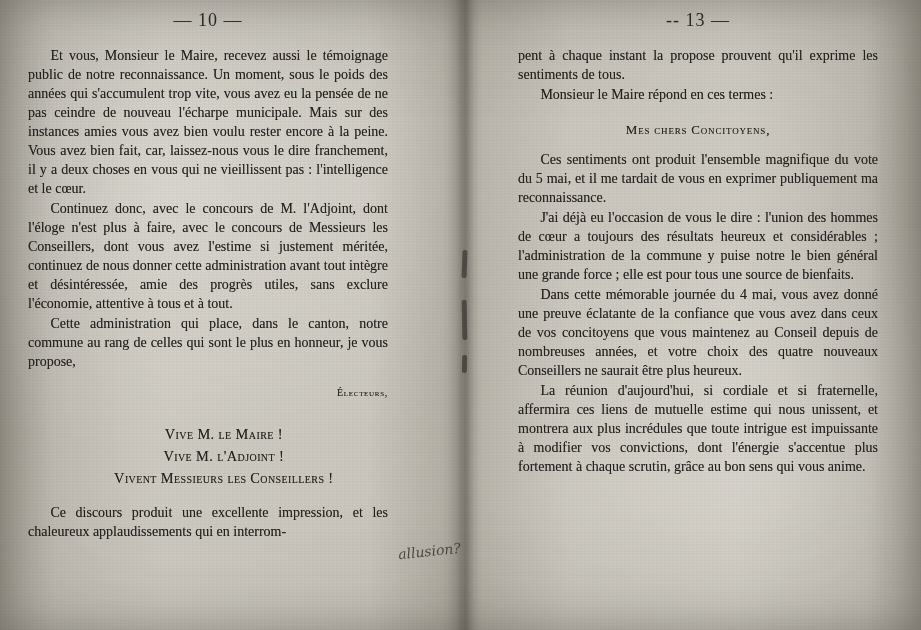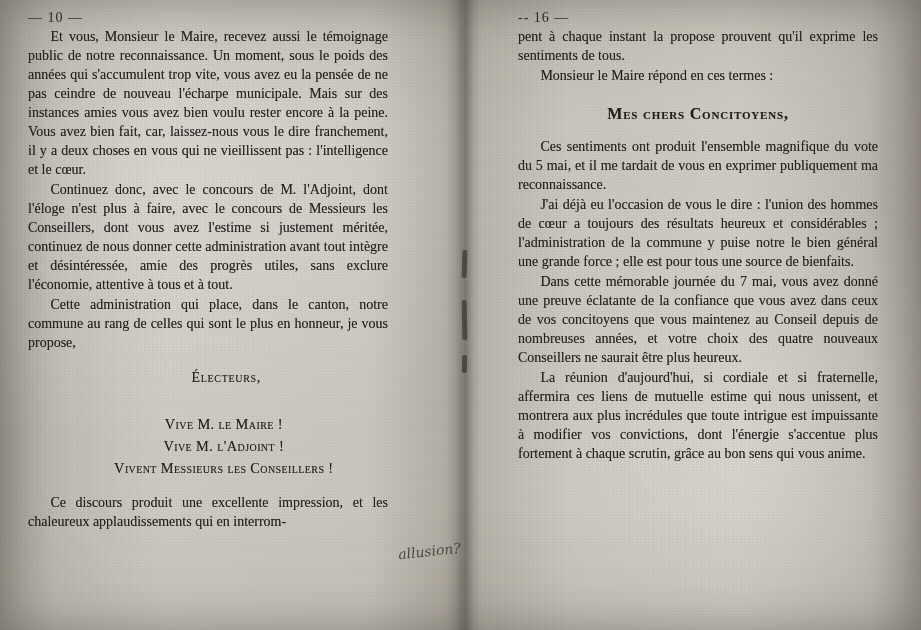--- a/index.html
+++ b/index.html
@@ -53,56 +53,55 @@
   .col {
     position: absolute;
     top: 0;
     width: 360px;
     height: 630px;
   }
   .col-left  { left: 28px; }
   .col-right { left: 518px; }
 
   .folio {
-    text-align: left;
-    font-size: 14px;
+    text-align: center;
+    font-size: 18px;
     letter-spacing: 1px;
     margin-top: 10px;
-    margin-bottom: 2px;
+    margin-bottom: 16px;
     color: #2a2824;
   }
 
   p {
     margin: 0 0 0.08em 0;
     font-size: 14px;
     line-height: 1.355;
     text-align: justify;
     text-indent: 1.6em;
     color: #23211e;
     text-shadow: 0 0 0.6px rgba(0,0,0,0.35);
   }
   p.noindent { text-indent: 0; }
 
   .smallcaps-head {
     margin: 0.55em 0 0.25em 0;
-    font-size: 14px;
+    font-size: 10px;
     letter-spacing: 0.7px;
     font-variant: small-caps;
     text-indent: 0;
-    text-align: center;
+    text-align: right;
     padding-left: 2.6em;
   }
   .center-head {
     text-align: center;
     font-variant: small-caps;
-    font-size: 16px;
+    font-size: 13px;
     letter-spacing: 0.8px;
     text-indent: 0;
     margin: 0.5em 0 0.35em 0;
-    font-weight: bold;
   }
 
   .vivat {
     text-indent: 0;
     padding-left: 2.2em;
     font-variant: small-caps;
     font-size: 14.4px;
     letter-spacing: 0.4px;
     line-height: 1.45;
     text-align: center;
@@ -144,29 +143,29 @@
     <div class="spacer-sm"></div>
     <div class="spacer-md"></div>
     <p class="vivat">Vive M. le Maire !</p>
     <p class="vivat">Vive M. l'Adjoint !</p>
     <p class="vivat">Vivent Messieurs les Conseillers !</p>
     <div class="spacer-md"></div>
     <p>Ce discours produit une excellente impression, et les chaleureux applaudissements qui en interrom-</p>
   </div>
 
   <div class="col col-right">
-    <div class="folio">-- 16 —</div>
+    <div class="folio">-- 13 —</div>
     <p class="noindent">pent à chaque instant la propose prouvent qu'il exprime les sentiments de tous.</p>
     <p>Monsieur le Maire répond en ces termes :</p>
     <div class="spacer-sm"></div>
     <p class="center-head">Mes chers Concitoyens,</p>
     <div class="spacer-sm"></div>
     <p>Ces sentiments ont produit l'ensemble magnifique du vote du 5 mai, et il me tardait de vous en exprimer publiquement ma reconnaissance.</p>
     <p>J'ai déjà eu l'occasion de vous le dire : l'union des hommes de cœur a toujours des résultats heureux et considérables ; l'administration de la commune y puise notre le bien général une grande force ; elle est pour tous une source de bienfaits.</p>
-    <p>Dans cette mémorable journée du 7 mai, vous avez donné une preuve éclatante de la confiance que vous avez dans ceux de vos concitoyens que vous maintenez au Conseil depuis de nombreuses années, et votre choix des quatre nouveaux Conseillers ne saurait être plus heureux.</p>
+    <p>Dans cette mémorable journée du 4 mai, vous avez donné une preuve éclatante de la confiance que vous avez dans ceux de vos concitoyens que vous maintenez au Conseil depuis de nombreuses années, et votre choix des quatre nouveaux Conseillers ne saurait être plus heureux.</p>
     <p>La réunion d'aujourd'hui, si cordiale et si fraternelle, affermira ces liens de mutuelle estime qui nous unissent, et montrera aux plus incrédules que toute intrigue est impuissante à modifier vos convictions, dont l'énergie s'accentue plus fortement à chaque scrutin, grâce au bon sens qui vous anime.</p>
 
   </div>
 
   <div class="gutter"></div>
   <div class="gutter-mark m1"></div>
   <div class="gutter-mark m2"></div>
   <div class="gutter-mark m3"></div>
 
   <div class="annotation">allusion?</div>

